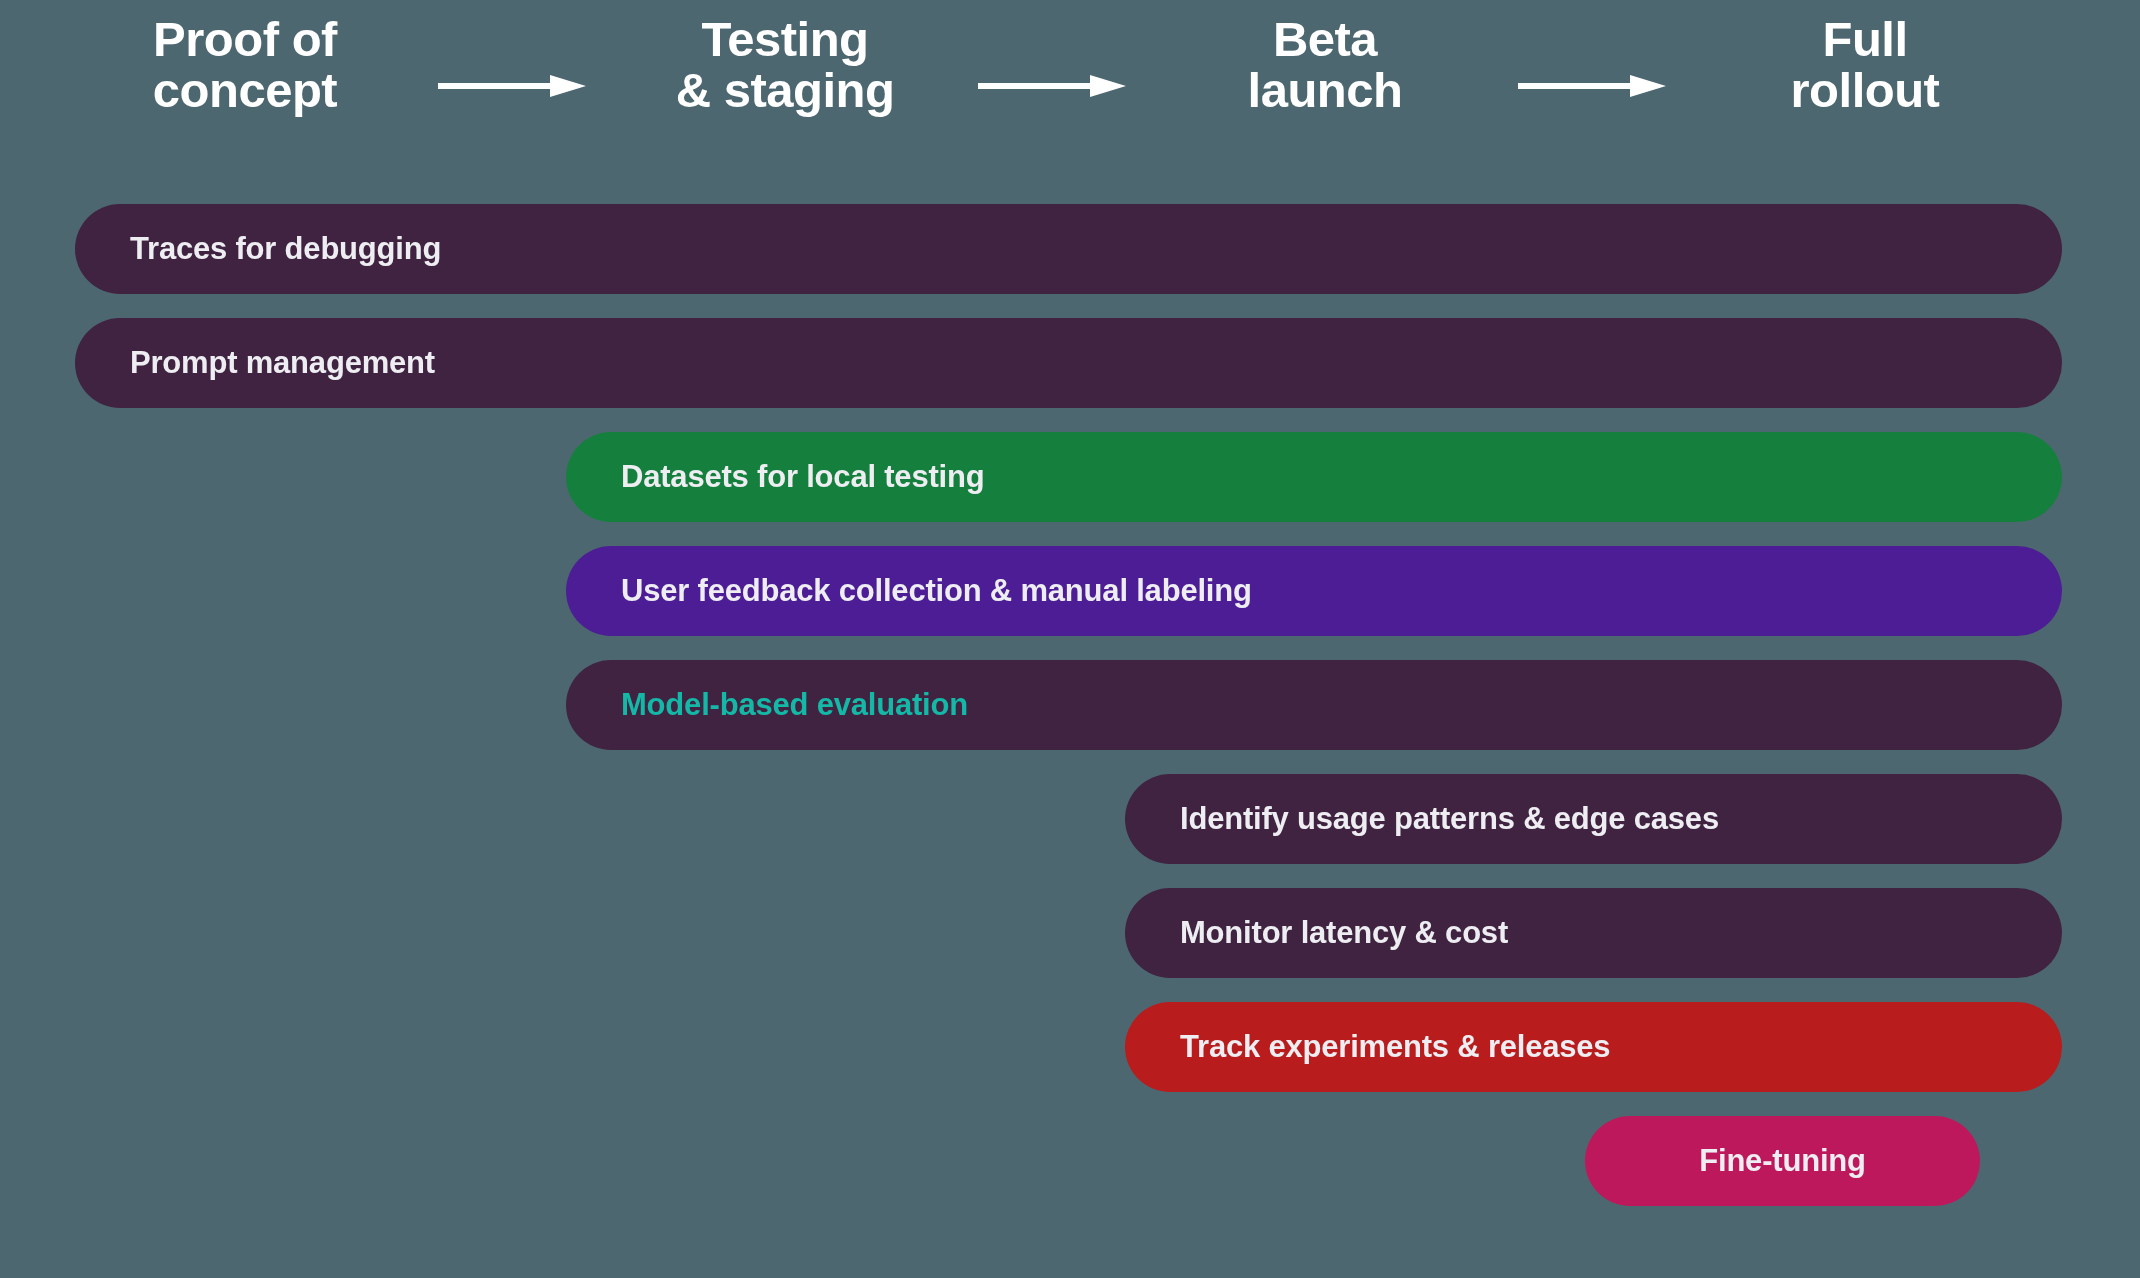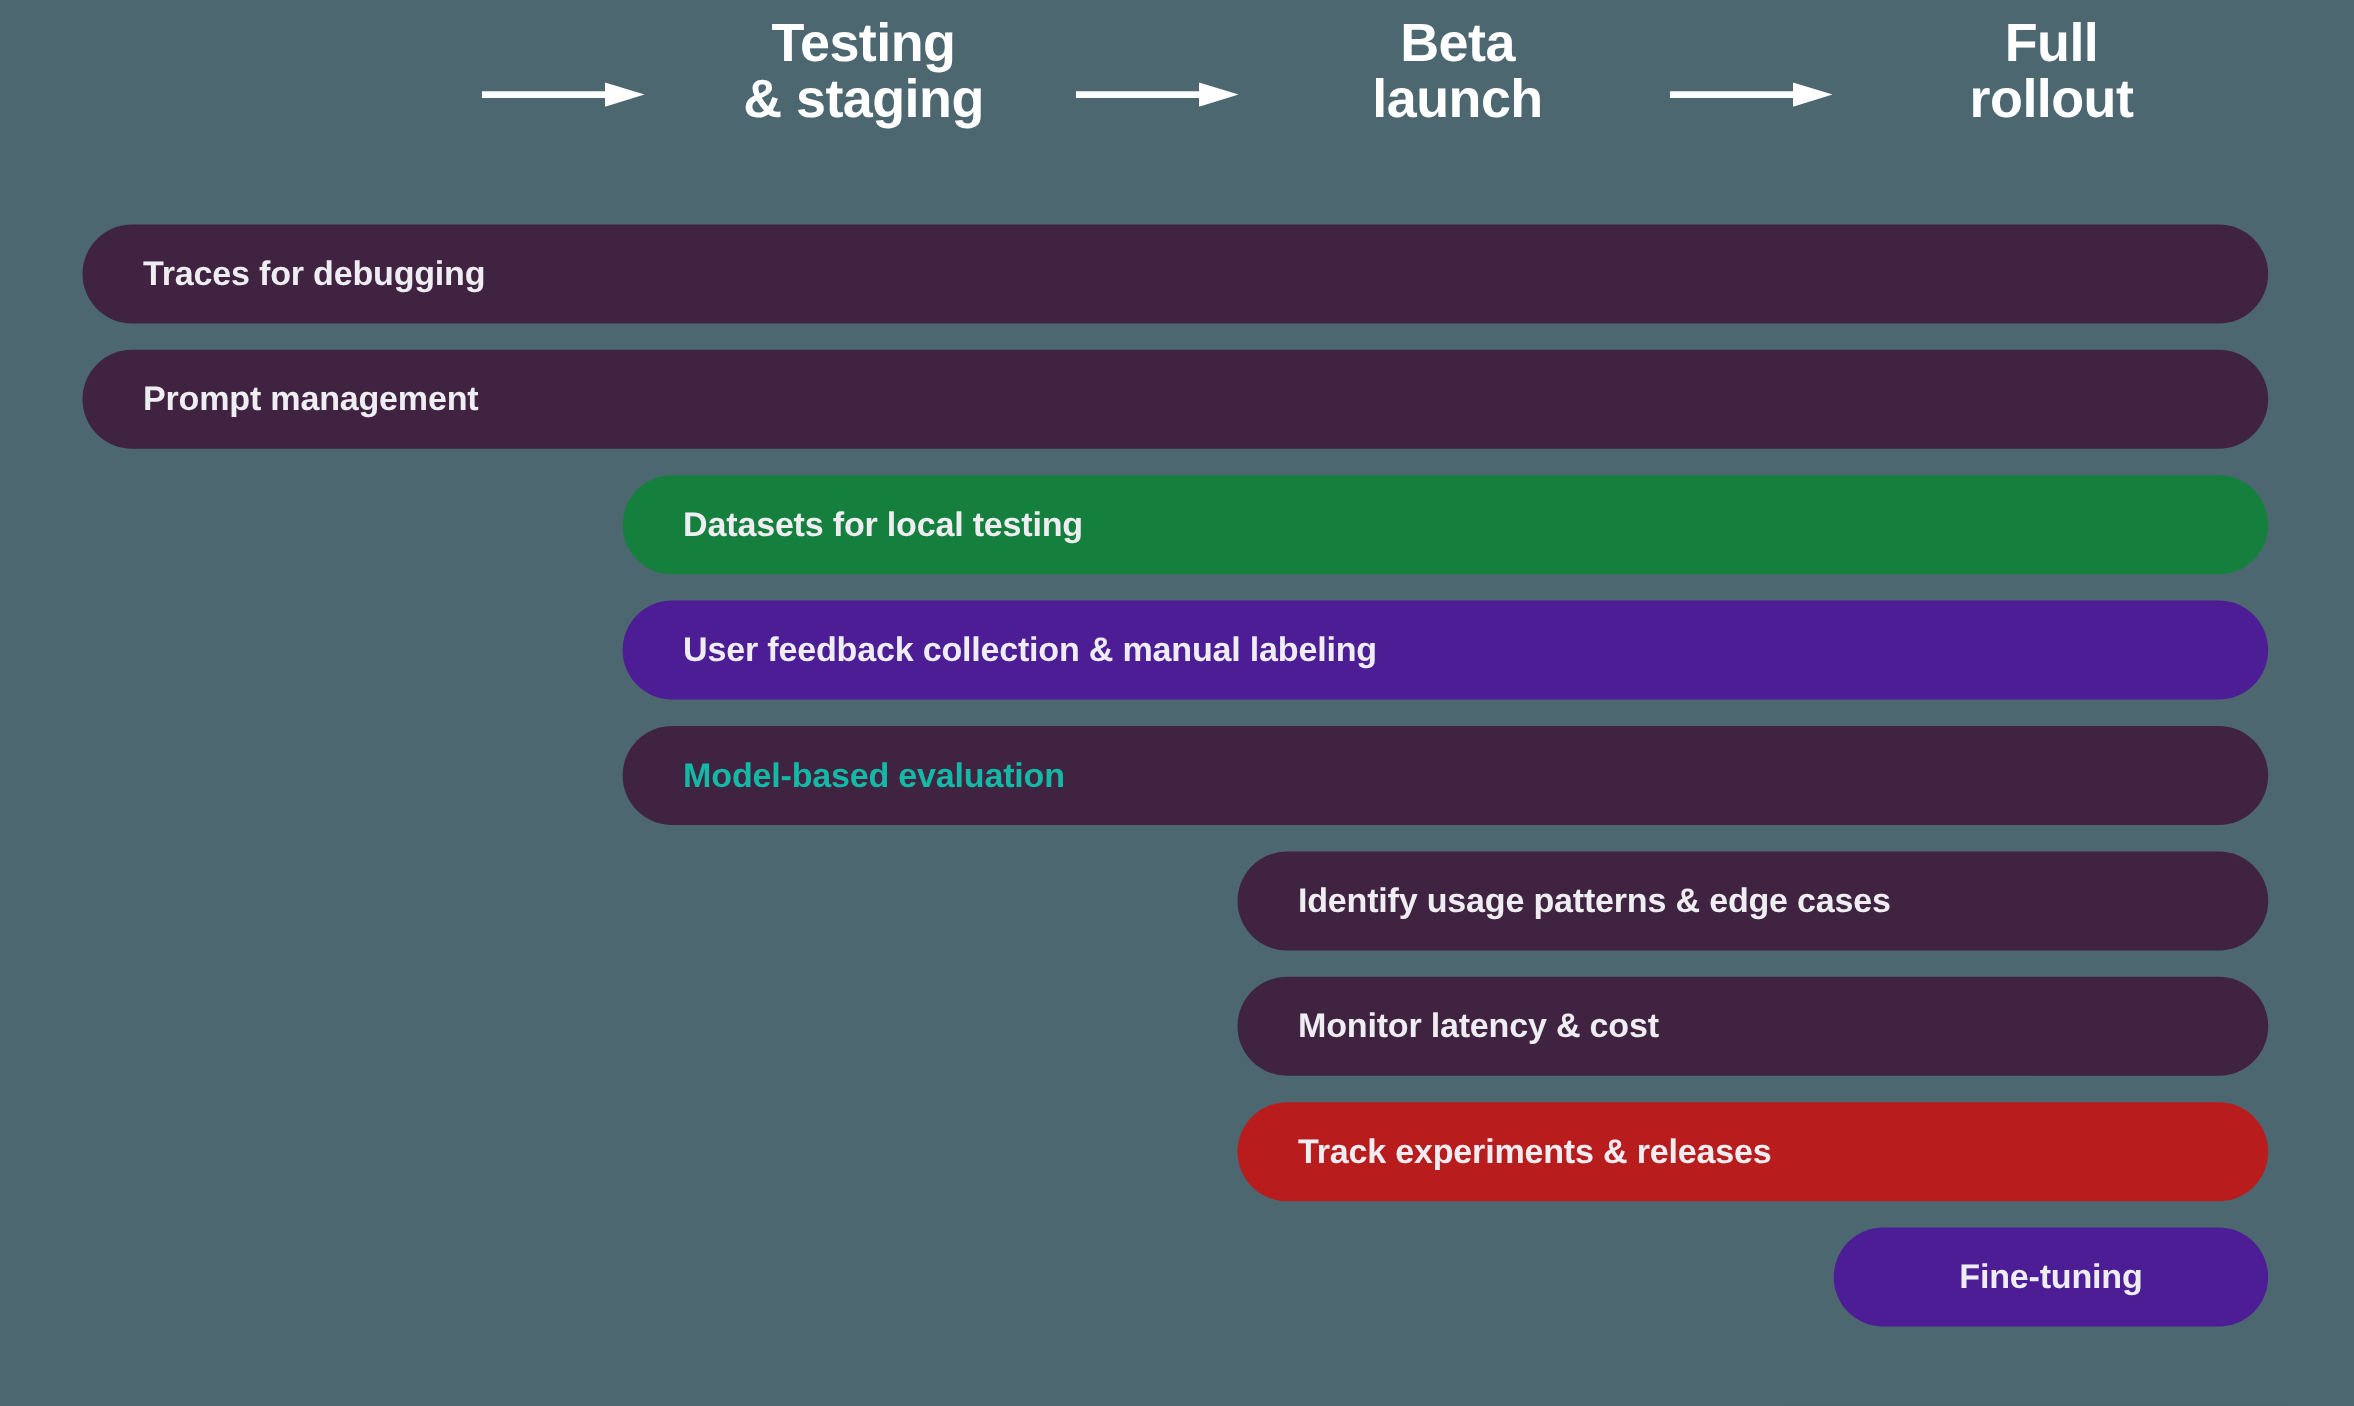--- a/index.html
+++ b/index.html
@@ -83,20 +83,22 @@
   .bar.align-left  { justify-content: flex-start; padding-left: 55px; }
   .bar.align-center{ justify-content: center; padding: 0 30px; }
 </style>
 </head>
 <body>
 
 <div id="canvas">
 
   <div class="phase-row">
 
+    <div class="phase phase-0">Proof of
+concept</div>
     <div class="arrow arrow-0">
       <svg width="148" height="22" viewBox="0 0 148 22" aria-hidden="true">
         <path d="M0 8 H112 V0 L148 11 L112 22 V14 H0 Z" fill="#FFFFFF"></path>
       </svg>
     </div>
 
     <div class="phase phase-1">Testing
 &amp; staging</div>
     <div class="arrow arrow-1">
       <svg width="148" height="22" viewBox="0 0 148 22" aria-hidden="true">
@@ -134,17 +136,17 @@
       </div>
       <div class="bar align-left" style="left: 1125px; width: 937px; top: 774px; background: rgb(63, 35, 64);">
         <span class="bar-label" style="color: rgb(237, 237, 242);">Identify usage patterns &amp; edge cases</span>
       </div>
       <div class="bar align-left" style="left: 1125px; width: 937px; top: 888px; background: rgb(63, 35, 64);">
         <span class="bar-label" style="color: rgb(237, 237, 242);">Monitor latency &amp; cost</span>
       </div>
       <div class="bar align-left" style="left: 1125px; width: 937px; top: 1002px; background: #b91c1c;">
         <span class="bar-label" style="color: rgb(237, 237, 242);">Track experiments &amp; releases</span>
       </div>
-      <div class="bar align-center" style="left: 1667px; width: 395px; top: 1116px; background: #4c1d95; align-items: center;">
+      <div class="bar align-center" style="left: 1585px; width: 395px; top: 1116px; background: #be185d; align-items: center;">
         <span class="bar-label" style="color: rgb(237, 237, 242);">Fine-tuning</span>
       </div>
     </div>
 </div>
 
 </body></html>

